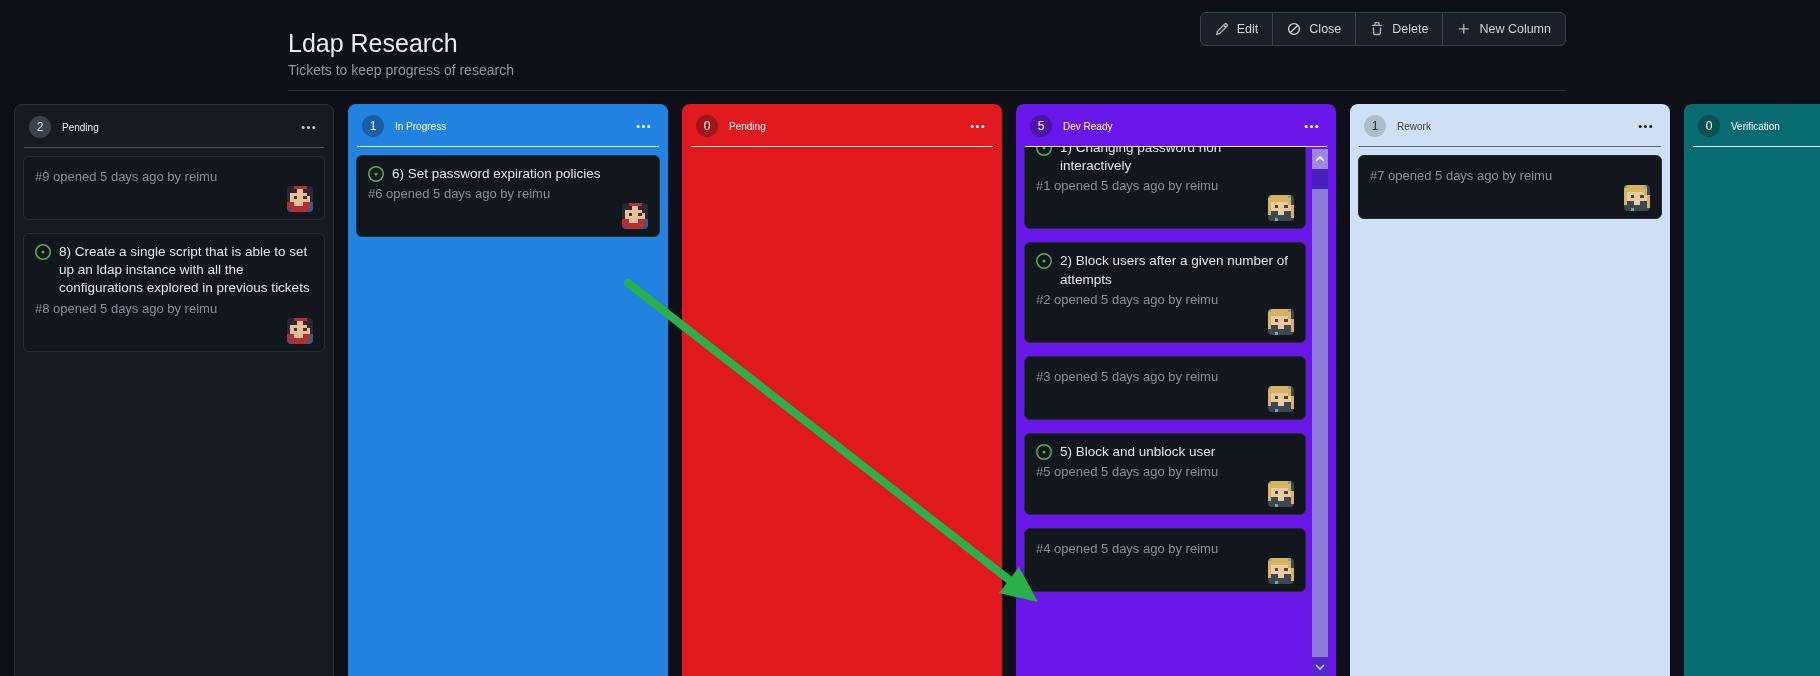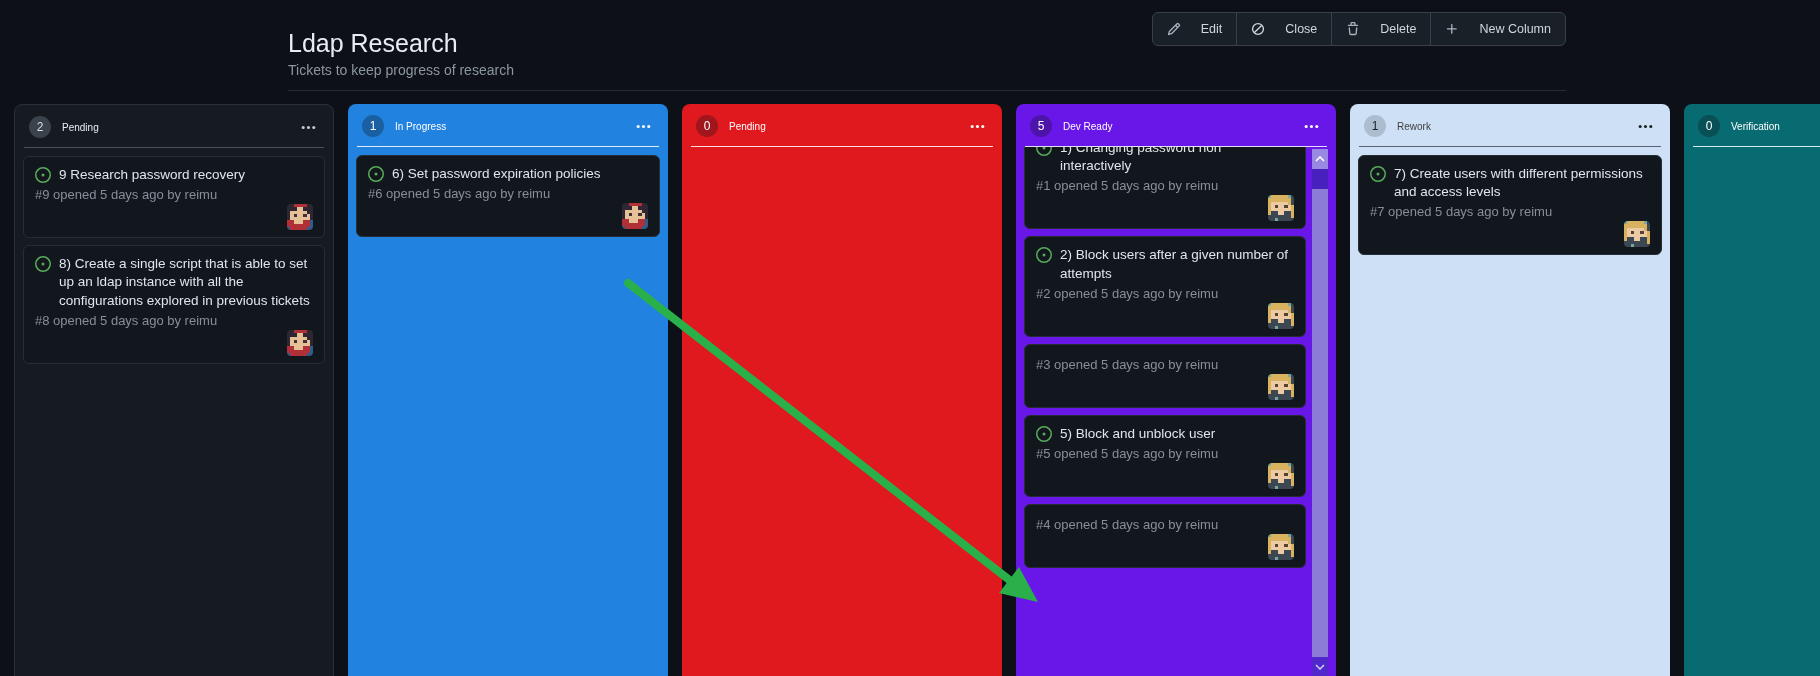--- a/index.html
+++ b/index.html
@@ -7,21 +7,21 @@
     width:1820px;height:676px;overflow:hidden;position:relative;
     background:#0d1117;font-family:"Liberation Sans",sans-serif;
     -webkit-font-smoothing:antialiased;
   }
   
   .page-title{position:absolute;left:288px;top:12px;font-size:25px;font-weight:400;color:#e7edf3;}
   .page-subtitle{position:absolute;left:288px;top:62px;font-size:14px;color:#8d96a0;}
   .header-divider{position:absolute;left:288px;right:254px;top:90px;height:1px;background:#262c34;}
   .btn-group{position:absolute;top:12px;right:254px;display:flex;height:32px;
     border:1px solid #394049;border-radius:6px;background:#1a2027;overflow:hidden;}
-  .btn{display:flex;align-items:center;gap:20px;padding:0 14px;background:transparent;border:none;
+  .btn{display:flex;align-items:center;gap:8px;padding:0 14px;background:transparent;border:none;
     border-left:1px solid #394049;color:#ced6de;font-size:12.5px;font-family:inherit;cursor:pointer;white-space:nowrap;}
   .btn:first-child{border-left:none;}
   .btn svg{width:14px;height:14px;fill:#aab3bc;flex:none;}
   
   .board{position:absolute;left:14px;top:104px;display:flex;gap:14px;}
   .column{width:320px;height:600px;border-radius:8px;position:relative;flex:none;box-sizing:border-box;background:#161b22;}
   .theme-dark{border:1px solid #2a3038;}
   .col-header{display:flex;align-items:center;gap:11px;padding:11px 14px 9px 14px;}
   .count-badge{width:22px;height:22px;border-radius:50%;flex:none;display:flex;align-items:center;justify-content:center;font-size:12px;}
   .col-name{font-size:10px;flex:1;}
@@ -34,21 +34,21 @@
   .theme-dark .kebab svg{fill:#c3ccd5;}
   .theme-colored .col-name{color:#ffffff;}
   .theme-colored .count-badge{background:rgba(13,17,23,0.30);color:#ffffff;}
   .theme-colored .col-divider{background:rgba(255,255,255,0.85);}
   .theme-colored .kebab svg{fill:#ffffff;}
   .theme-light .col-name{color:#404040;}
   .theme-light .count-badge{background:rgba(28,33,39,0.18);color:#1c2127;}
   .theme-light .col-divider{background:rgba(28,33,39,0.65);}
   .theme-light .kebab svg{fill:#1c2127;}
   
-  .cards{padding:8px;display:flex;flex-direction:column;gap:7px;overflow:hidden;}
+  .cards{padding:8px;display:flex;flex-direction:column;gap:13px;overflow:hidden;}
   .column.scrolled .cards{padding-right:30px;max-height:525px;}
   .card{background:#12161d;border:1px solid #262d35;border-radius:6px;padding:9px 11px 7px 11px;flex:none;cursor:pointer;}
   .card-title{display:flex;gap:8px;align-items:flex-start;color:#e0e6ed;font-size:13.5px;line-height:1.35;}
   .card-title svg{width:16px;height:16px;flex:none;margin-top:1px;}
   .card-meta{color:#868f99;font-size:13px;margin-top:3px;}
   .avatar-row{display:flex;justify-content:flex-end;margin-top:2px;}
   .avatar{width:26px;height:26px;border-radius:4px;overflow:hidden;display:block;cursor:pointer;border:none;padding:0;background:none;}
   .avatar svg{width:26px;height:26px;display:block;}
   
   .scrollbar{position:absolute;top:45px;right:8px;width:16px;height:528px;display:flex;flex-direction:column;}
@@ -103,27 +103,20 @@
           <svg viewBox="0 0 16 16" fill="currentColor">
             <circle cx="3" cy="8" r="1.45"></circle>
             <circle cx="8" cy="8" r="1.45"></circle>
             <circle cx="13" cy="8" r="1.45"></circle>
           </svg>
         </button>
       </div>
       <div class="col-divider"></div>
       <div class="cards">
         <article class="card">
-          <div class="card-title">
-            <svg viewBox="0 0 16 16" fill="#57ab5a">
-              <path d="M8 9.5a1.5 1.5 0 1 0 0-3 1.5 1.5 0 0 0 0 3Z"></path>
-              <path d="M8 0a8 8 0 1 1 0 16A8 8 0 0 1 8 0ZM1.5 8a6.5 6.5 0 1 0 13 0 6.5 6.5 0 0 0-13 0Z"></path>
-            </svg>
-            <span>9 Research password recovery</span>
-          </div>
           <div class="card-meta">#9 opened 5 days ago by reimu</div>
           <div class="avatar-row">
             <button class="avatar">
               <svg viewBox="0 0 8 8" style="shape-rendering:crispEdges">
                 <rect x="0" y="0" width="1" height="1" fill="#2e2633"></rect>
                 <rect x="1" y="0" width="1" height="1" fill="#2e2633"></rect>
                 <rect x="2" y="0" width="1" height="1" fill="#b13038"></rect>
                 <rect x="3" y="0" width="1" height="1" fill="#b13038"></rect>
                 <rect x="4" y="0" width="1" height="1" fill="#b13038"></rect>
                 <rect x="5" y="0" width="1" height="1" fill="#b13038"></rect>
@@ -806,27 +799,20 @@
           <svg viewBox="0 0 16 16" fill="currentColor">
             <circle cx="3" cy="8" r="1.45"></circle>
             <circle cx="8" cy="8" r="1.45"></circle>
             <circle cx="13" cy="8" r="1.45"></circle>
           </svg>
         </button>
       </div>
       <div class="col-divider"></div>
       <div class="cards">
         <article class="card">
-          <div class="card-title">
-            <svg viewBox="0 0 16 16" fill="#57ab5a">
-              <path d="M8 9.5a1.5 1.5 0 1 0 0-3 1.5 1.5 0 0 0 0 3Z"></path>
-              <path d="M8 0a8 8 0 1 1 0 16A8 8 0 0 1 8 0ZM1.5 8a6.5 6.5 0 1 0 13 0 6.5 6.5 0 0 0-13 0Z"></path>
-            </svg>
-            <span>7) Create users with different permissions and access levels</span>
-          </div>
           <div class="card-meta">#7 opened 5 days ago by reimu</div>
           <div class="avatar-row">
             <button class="avatar">
               <svg viewBox="0 0 8 8" style="shape-rendering:crispEdges">
                 <rect x="0" y="0" width="1" height="1" fill="#76a89b"></rect>
                 <rect x="1" y="0" width="1" height="1" fill="#d8b25e"></rect>
                 <rect x="2" y="0" width="1" height="1" fill="#d8b25e"></rect>
                 <rect x="3" y="0" width="1" height="1" fill="#d8b25e"></rect>
                 <rect x="4" y="0" width="1" height="1" fill="#d8b25e"></rect>
                 <rect x="5" y="0" width="1" height="1" fill="#d8b25e"></rect>

